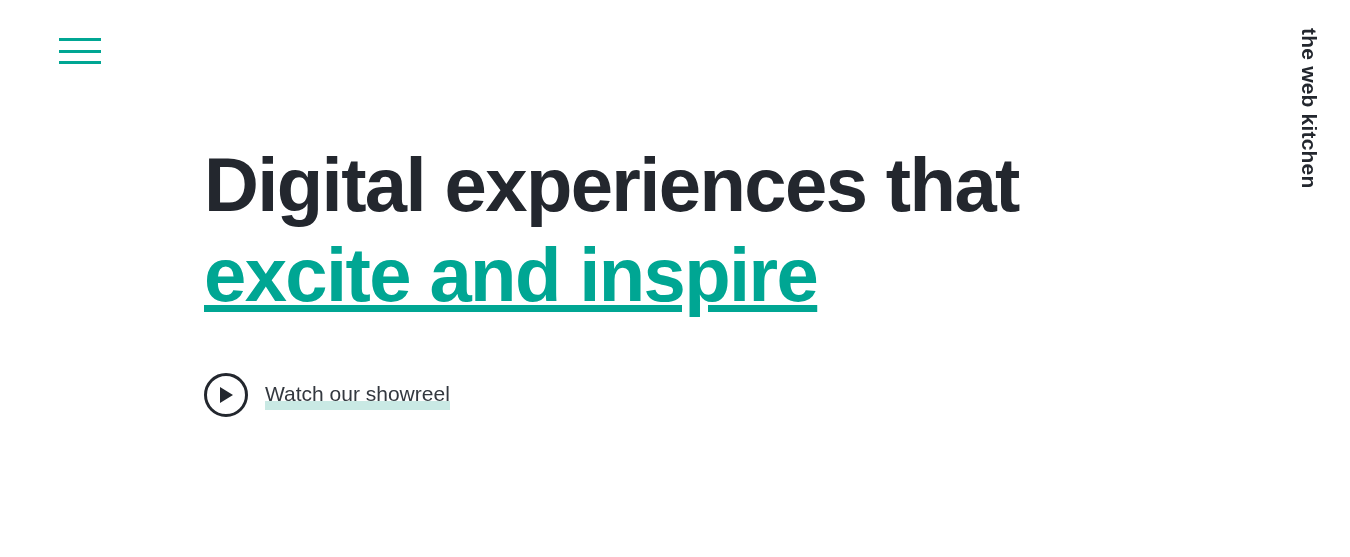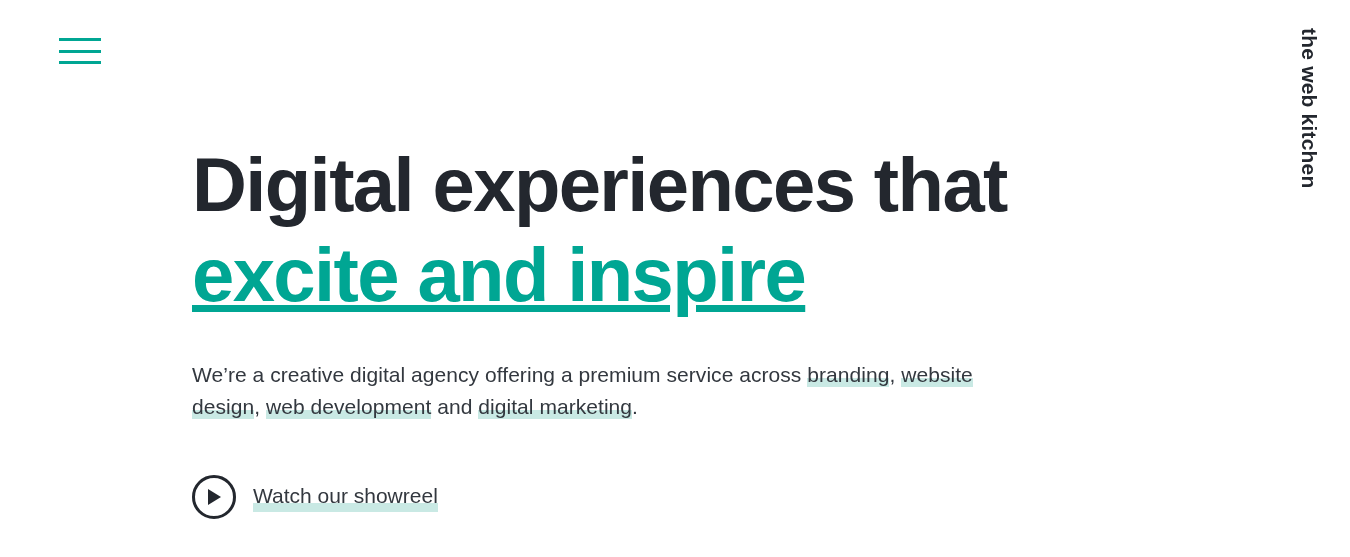--- a/index.html
+++ b/index.html
@@ -59,21 +59,21 @@
     letter-spacing: 0.2px;
     color: #23272e;
     line-height: 1;
     white-space: nowrap;
     text-decoration: none;
   }
 
   
   .hero {
     position: absolute;
-    left: 192px;
+    left: 204px;
     top: 140px;
     width: 1000px;
   }
 
   .headline {
     margin: 0;
     font-size: 76px;
     line-height: 1.19;
     font-weight: bold;
     letter-spacing: -1.6px;
@@ -156,21 +156,20 @@
 
   <a class="brand" href="#">the web kitchen</a>
 
   <div class="hero">
 
     <h1 class="headline">
       <span class="line-dark">Digital experiences that</span>
       <span class="line-accent">excite and inspire</span>
     </h1>
 
-    <p class="subhead" id="subhead"><span>We’re a creative digital agency offering a premium service across </span><a class="hl" href="#">branding</a><span>, </span><a class="hl" href="#">website design</a><span>, </span><a class="hl" href="#">web development</a><span> and </span><a class="hl" href="#">digital marketing</a><span>.</span></p>
 
     <a class="showreel" href="#">
       <span class="play-circle">
         <svg width="16" height="18" viewBox="0 0 16 18" aria-hidden="true">
           <polygon points="2,1 15,9 2,17" fill="#23272e"></polygon>
         </svg>
       </span>
       <span class="showreel-label">Watch our showreel</span>
     </a>
 

